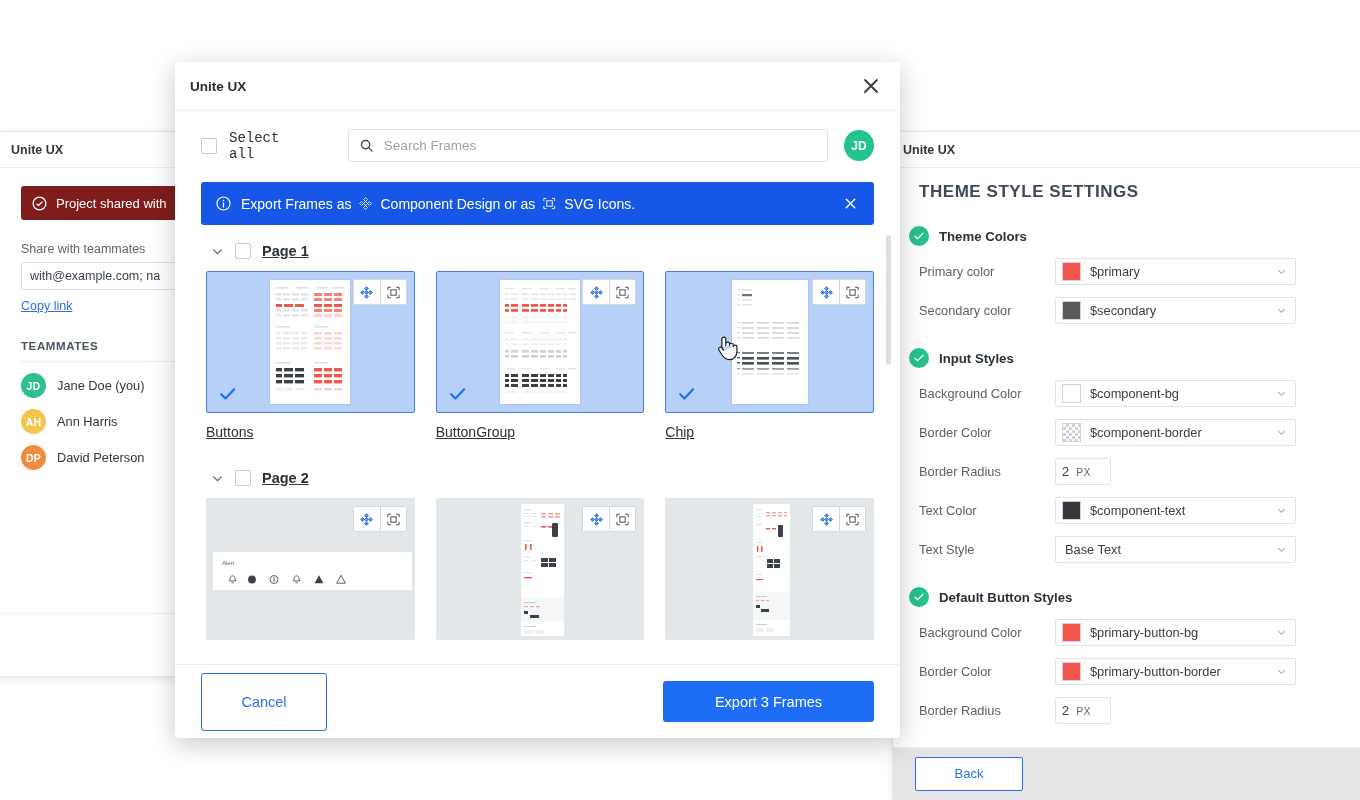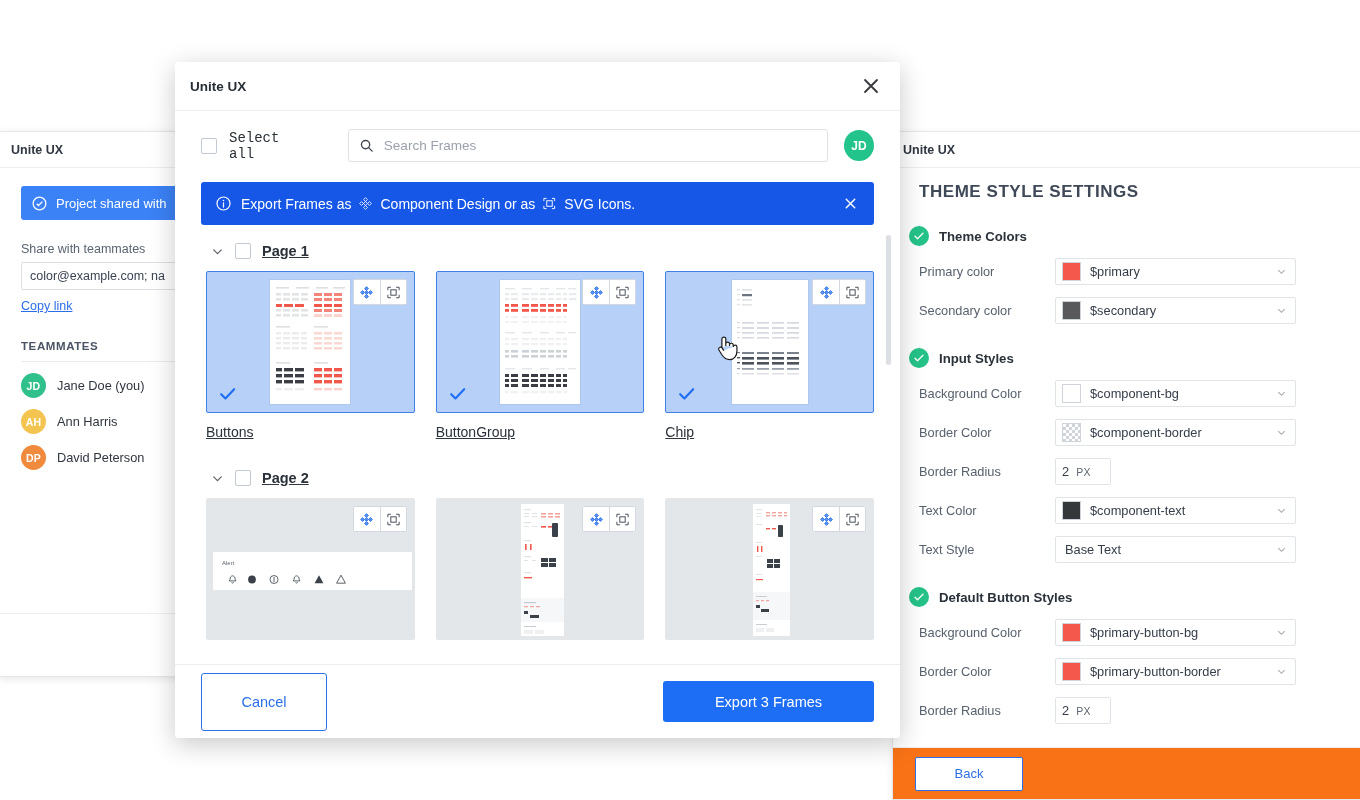--- a/index.html
+++ b/index.html
@@ -21,21 +21,21 @@
     box-shadow:0 2px 8px rgba(0,0,0,.10);
     display:flex; flex-direction:column;
   }
   .lp-header{
     height:36px; border-bottom:1px solid #eceef0;
     display:flex; align-items:center; padding:0 12px;
     font-size:12.5px; font-weight:bold; color:#2f3640;
   }
   .lp-body{ flex:1; padding:10px 0 0 0; position:relative; }
   .toast{
-    margin:8px 12px 0 22px; background:#3b82f6; color:#fff;
+    margin:8px 12px 0 22px; background:#7f1d1d; color:#fff;
     height:34px; border-radius:3px; display:flex; align-items:center;
     padding:12px 10px; font-size:13px; gap:8px; overflow:hidden; white-space:nowrap;
   }
   .toast .ico{ width:17px;height:17px;flex:0 0 17px; }
   .lp-label{ margin:22px 0 6px 22px; font-size:12.5px; color:#5a6472; }
   .lp-input{
     margin-left:22px; width:210px; height:28px; border:1px solid #dcdfe3;
     border-radius:2px; background:#fff; font-size:12.5px; color:#3b4353;
     padding:0 8px; display:flex; align-items:center; overflow:hidden; white-space:nowrap;
   }
@@ -95,21 +95,21 @@
   }
   .select .val{ flex:1; white-space:nowrap; overflow:hidden; }
   .chev{ width:11px;height:11px;flex:0 0 11px;opacity:.55; }
   .stepper{
     width:56px;height:27px;border:1px solid #e0e3e7;border-radius:2px;background:#fff;
     display:flex;align-items:center;padding:0 6px;gap:7px;font-size:12.8px;color:#353d49;
   }
   .stepper .unit{ font-size:10.5px; color:#5d6673; letter-spacing:.4px; }
   .rp-footer{
     height:52px; border-top:1px solid #eceef0; display:flex; align-items:center;
-    padding-left:22px; background:#f97316;
+    padding-left:22px; background:#e5e5e5;
   }
   .btn-back{
     width:108px;height:34px;border:1px solid #2b6fe8;border-radius:2px;background:#fff;
     color:#2b6fe8; font-size:13px; display:flex;align-items:center;justify-content:center;
     cursor:pointer; font-family:inherit;
   }
 
   
   .modal{
     position:absolute; left:175px; top:62px; width:725px; height:676px;
@@ -203,21 +203,21 @@
   <div class="lp-body">
     <div class="toast">
       <svg class="ico" viewBox="0 0 24 24" fill="none" stroke="#fff" stroke-width="1.8">
         <circle cx="12" cy="12" r="9"></circle>
           <path d="M8 12.3l2.6 2.6L16.2 9.3"></path>
       </svg>
       <span>Project shared with</span>
     </div>
     <div class="lp-label">Share with teammates</div>
     <div class="lp-input">
-      <span>color@example.com; na</span>
+      <span>with@example.com; na</span>
     </div>
     <a class="lp-link">Copy link</a>
     <div class="lp-section-title">TEAMMATES</div>
     <div class="lp-divider"></div>
 
     <div class="mate">
       <div class="avatar" style="background:#2fc08b">JD</div>
       <div class="mate-name">Jane Doe (you)</div>
     </div>
     <div class="mate">

